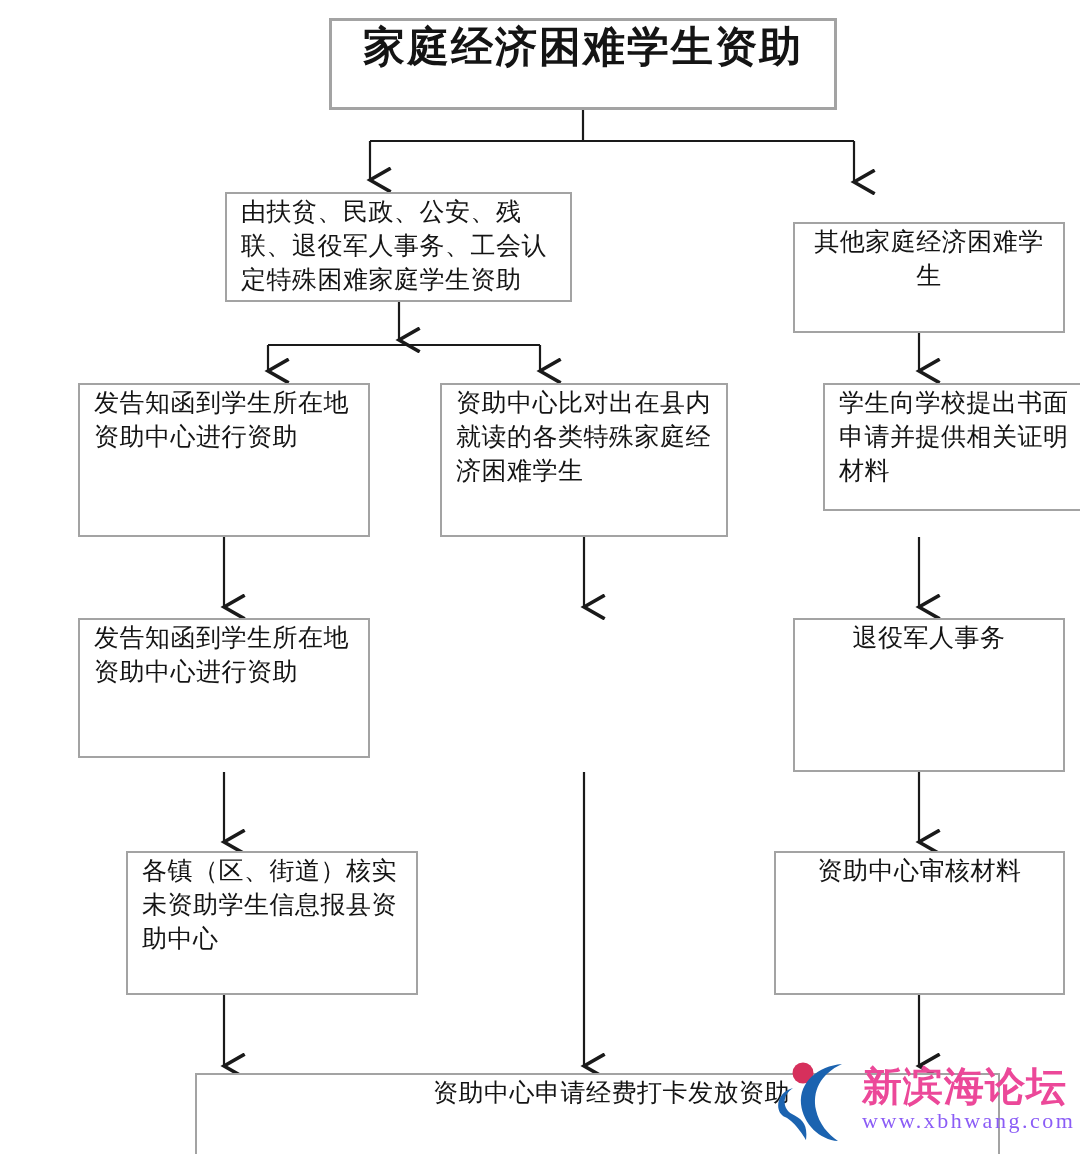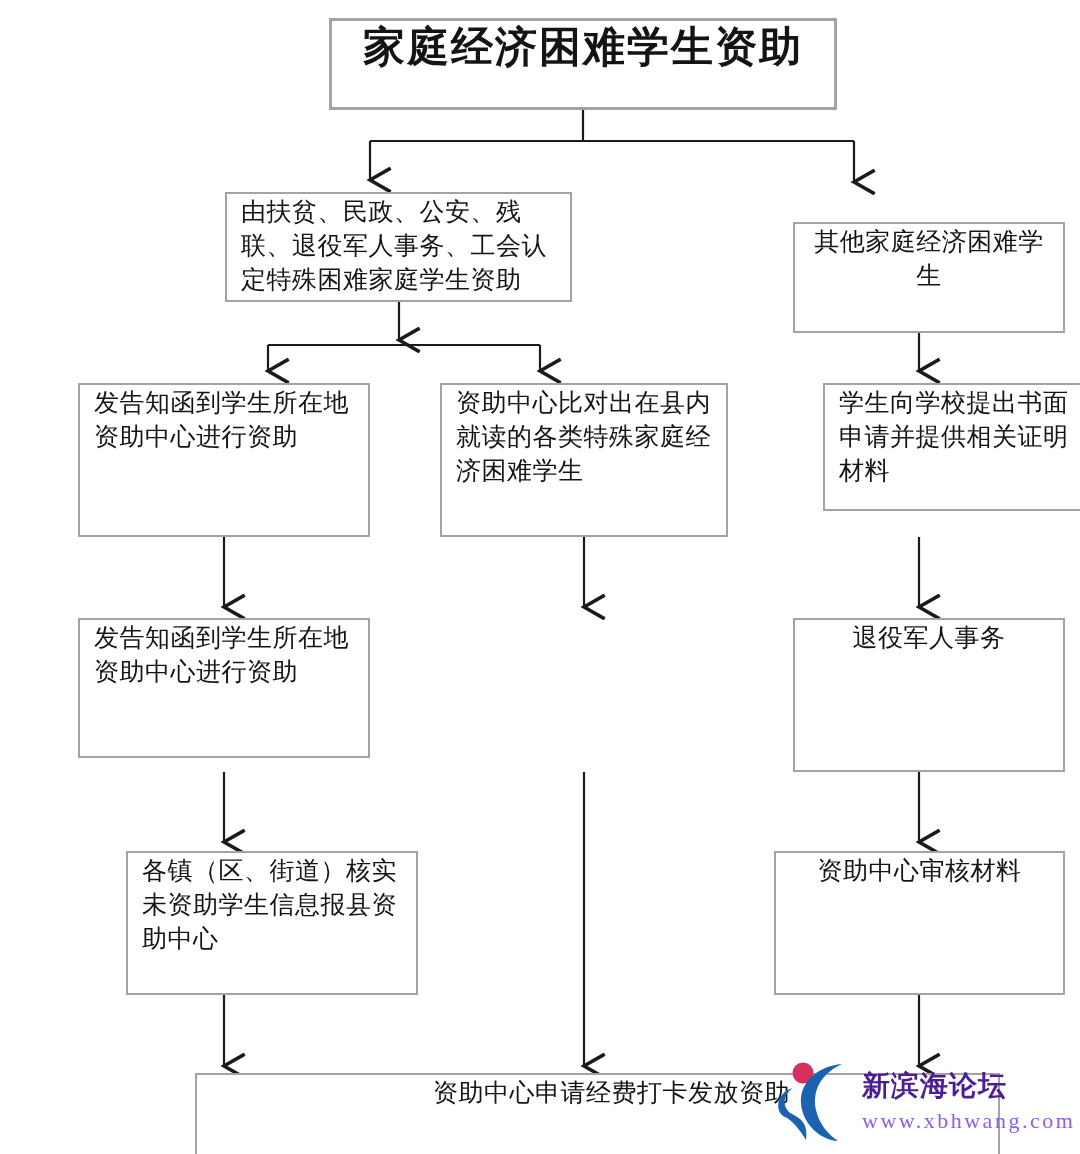--- a/index.html
+++ b/index.html
@@ -77,24 +77,24 @@
     width: 84px;
     height: 80px;
     flex: none;
     position: relative;
   }
   #watermark .mark-text {
     padding-left: 2px;
     padding-top: 2px;
   }
   #watermark .mark-title {
-    font-size: 28px;
+    font-size: 40px;
     line-height: 44px;
     font-weight: bold;
-    color: #4c1d95;
+    color: #ec4899;
     letter-spacing: 1px;
     white-space: nowrap;
   }
   #watermark .mark-url {
     font-family: "Liberation Serif", "DejaVu Serif", serif;
     font-size: 22px;
     line-height: 26px;
     color: #8b5cf6;
     letter-spacing: 2.5px;
     white-space: nowrap;

